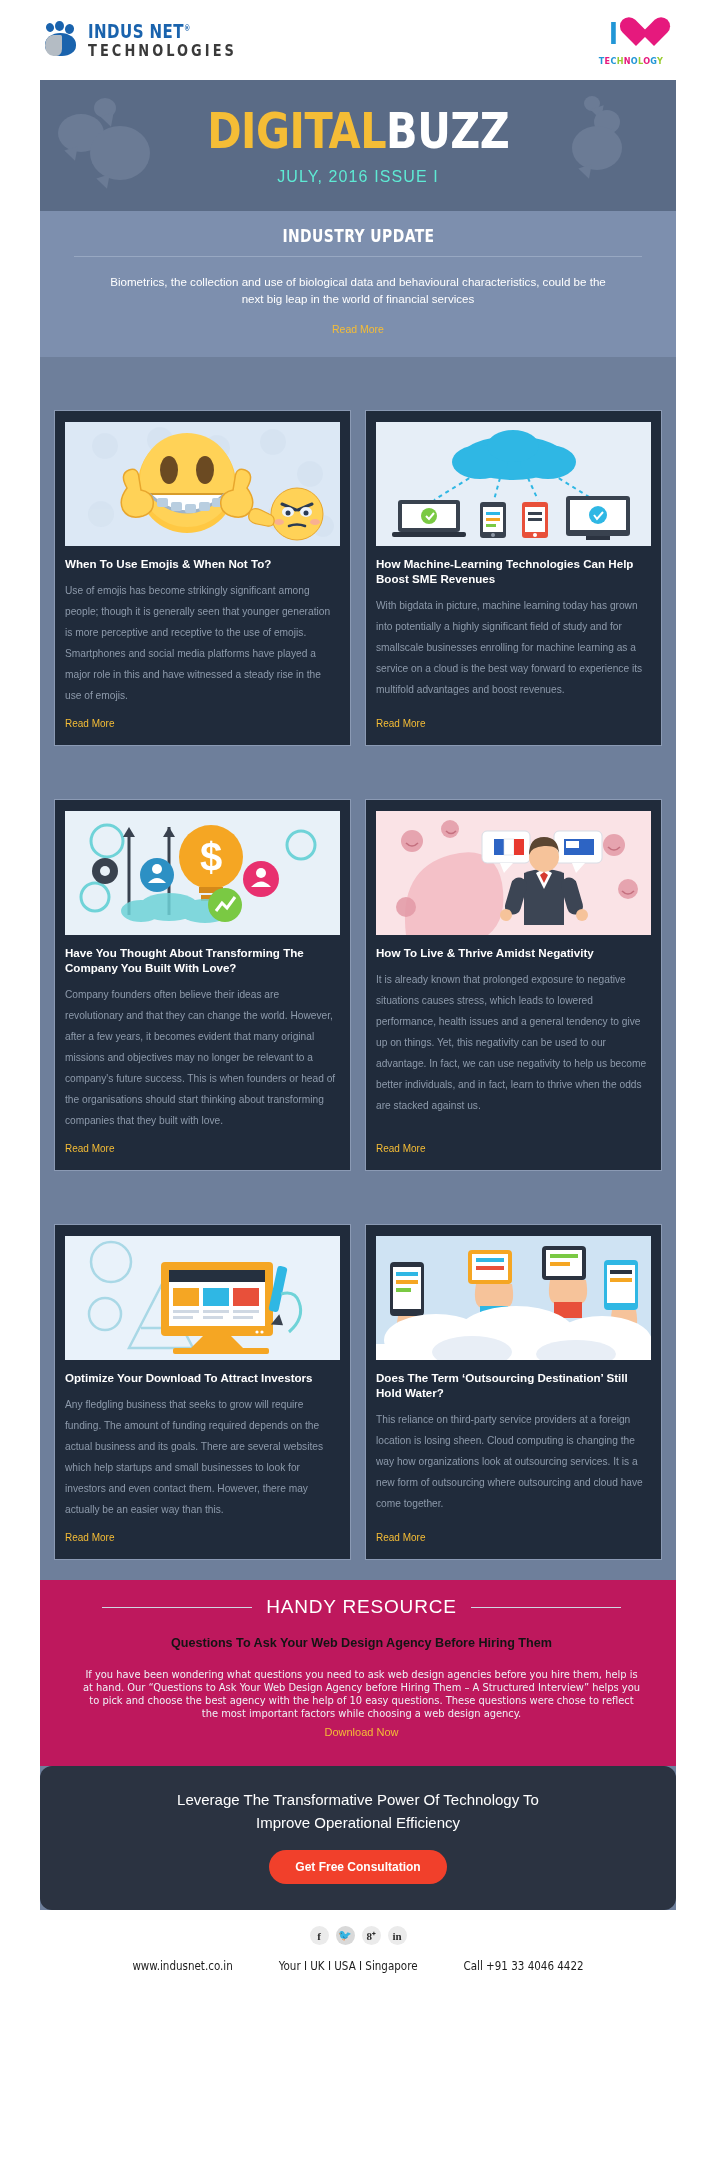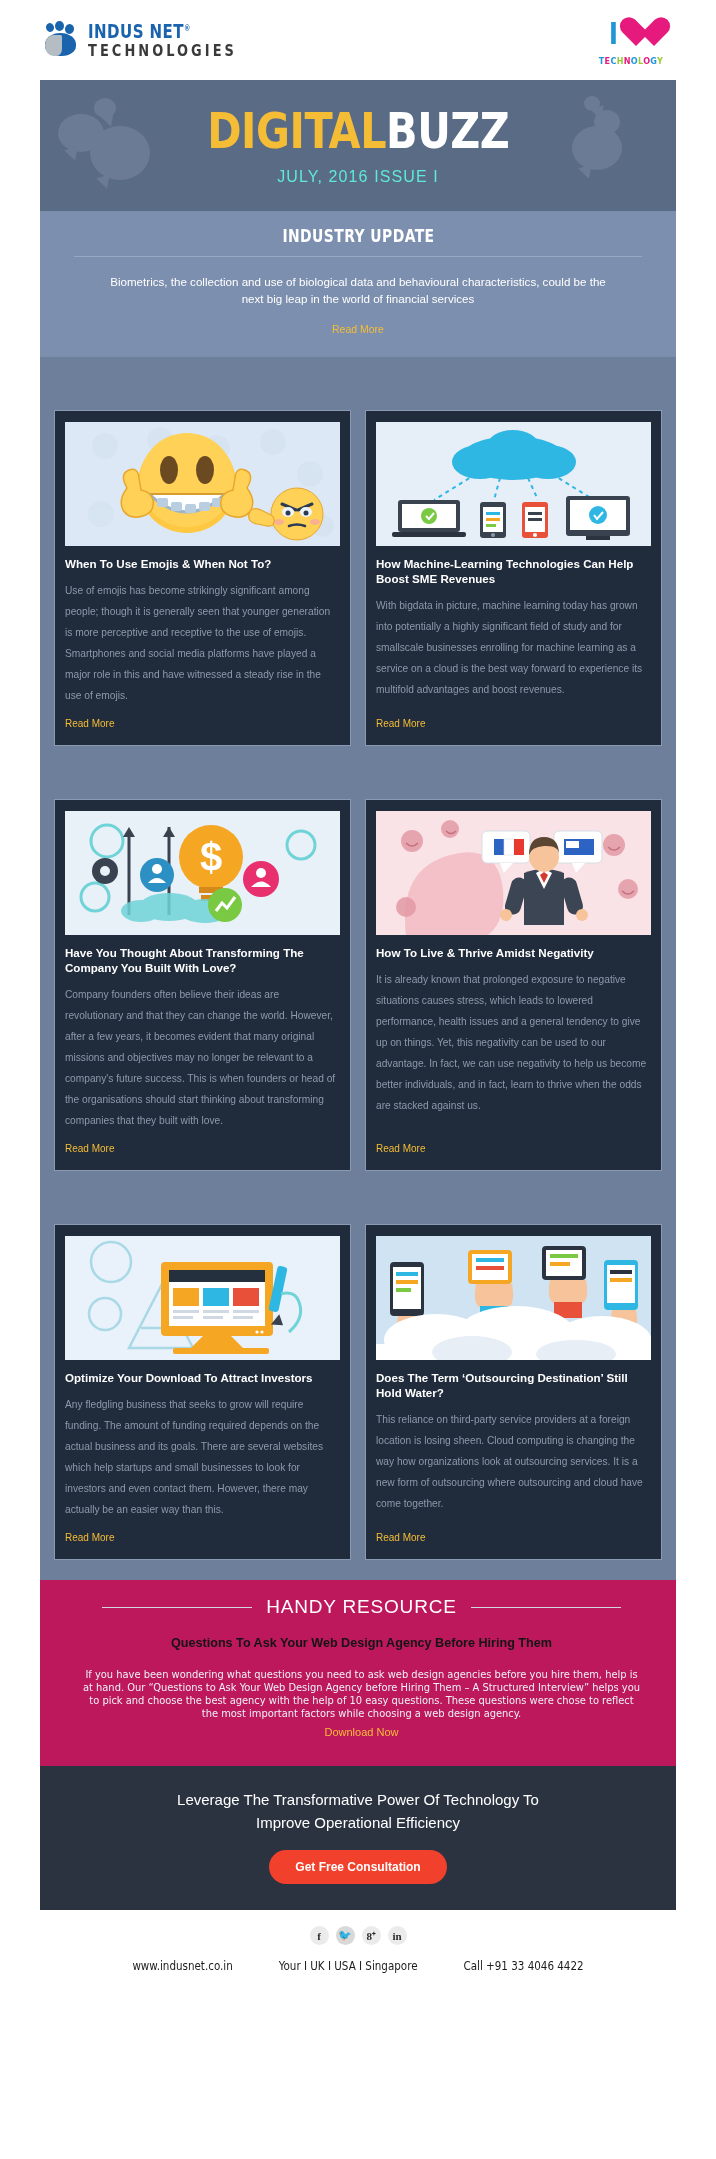--- a/index.html
+++ b/index.html
@@ -155,21 +155,21 @@
   .handy-head .ln { height: 1px; background: #cfd6e2; width: 150px; }
   .handy-title { color: #ffffff; font-size: 19px; letter-spacing: 0.8px; }
   .handy-sub { color: #141414; font-weight: bold; font-size: 12.6px; margin-bottom: 18px; }
   .handy-body {
     color: #eef1f6; font-size: 11px; line-height: 13px; max-width: 560px; margin: 0 auto 2px auto;
     font-family: "DejaVu Sans Condensed", "Liberation Sans Narrow", "Liberation Sans", sans-serif;
   }
   .handy-link { color: #f5bd36; font-size: 11px; text-decoration: none; }
 
   
-  .cta { background: #2b3341; padding: 22px 20px 26px 20px; text-align: center; }
+  .cta { background: #2b3341; padding: 22px 20px 26px 20px; text-align: center; border-radius: 12px; }
   .cta-title { color: #ffffff; font-size: 15px; line-height: 23px; margin-bottom: 16px; }
   .cta-btn {
     display: inline-block; background: #f1402b; color: #ffffff; font-weight: bold;
     font-size: 12px; padding: 10px 26px; border-radius: 22px; text-decoration: none;
     border: none; cursor: pointer; font-family: "Liberation Sans", sans-serif;
   }
 
   
   .footer { background: #ffffff; padding: 16px 0 18px 0; text-align: center; }
   .social { display: flex; justify-content: center; gap: 7px; margin-bottom: 14px; }

